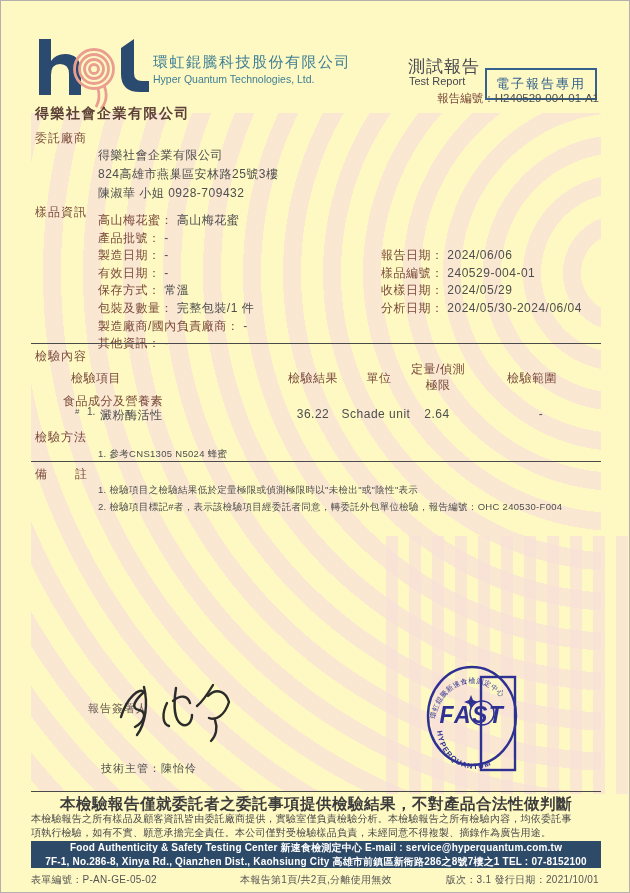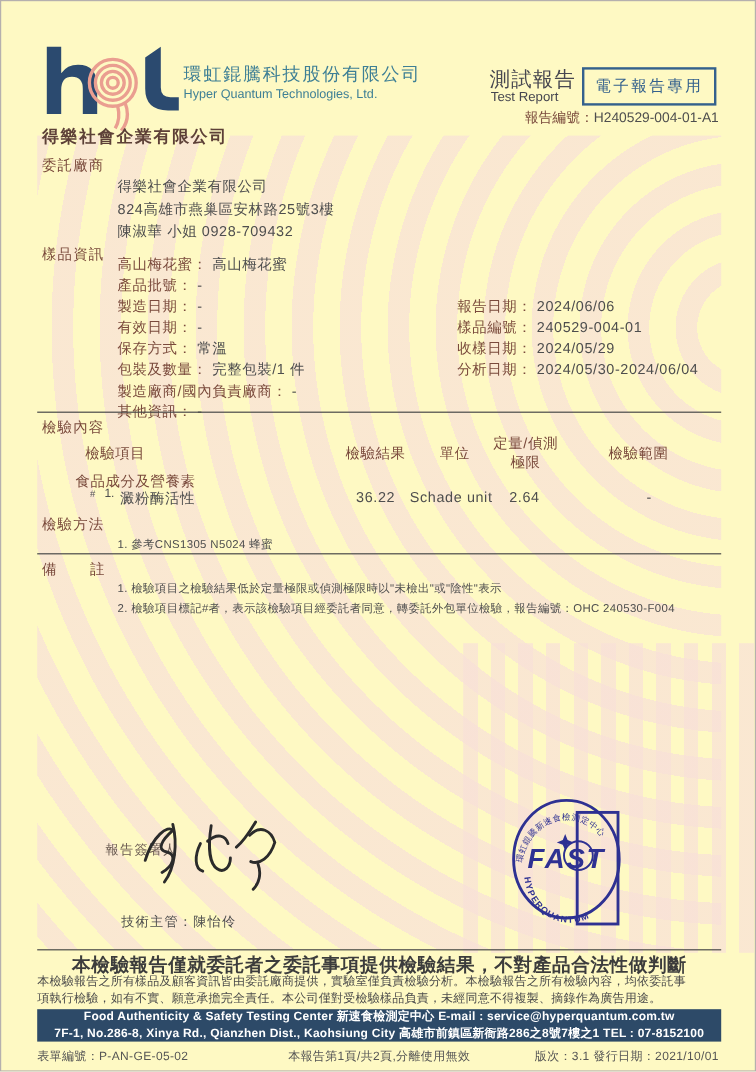--- a/index.html
+++ b/index.html
@@ -13,21 +13,21 @@
   .content{position:absolute;inset:0;z-index:1;}
   .abs{position:absolute;}
   .lbl{color:#7a4a3c;}
   .val{color:#4e4e4e;}
   .sec{color:#7a4a3c;font-size:12px;letter-spacing:1px;}
   .t12{font-size:12px;letter-spacing:.5px;}
   .t10{font-size:9.5px;letter-spacing:.3px;}
   .ctr{transform:translateX(-50%);text-align:center;}
   .hr{position:absolute;left:30px;width:570px;height:1px;background:#4a4a4a;}
   .row17{height:17.6px;line-height:17.6px;font-size:12px;letter-spacing:.5px;white-space:nowrap;}
-  .badge{border:2px solid #34618d;color:#34618d;font-size:13px;letter-spacing:2px;padding:5px 9px;white-space:nowrap;}
+  .badge{border:2px solid #34618d;color:#34618d;font-size:13px;letter-spacing:2px;padding:5px 9px;white-space:nowrap;margin-top:12px;}
   .bar{position:absolute;left:30px;top:840px;width:570px;height:27px;background:#2d4a68;color:#ffffff;
        font-size:10px;font-weight:bold;text-align:center;line-height:13.5px;letter-spacing:.2px;white-space:nowrap;}
   .footrow{font-size:10px;color:#555555;letter-spacing:.3px;white-space:nowrap;}
 </style>
 </head>
 <body>
 
 <div class="page">
   <div class="wm-rings"></div>
   <div class="wm-stripes"></div>

